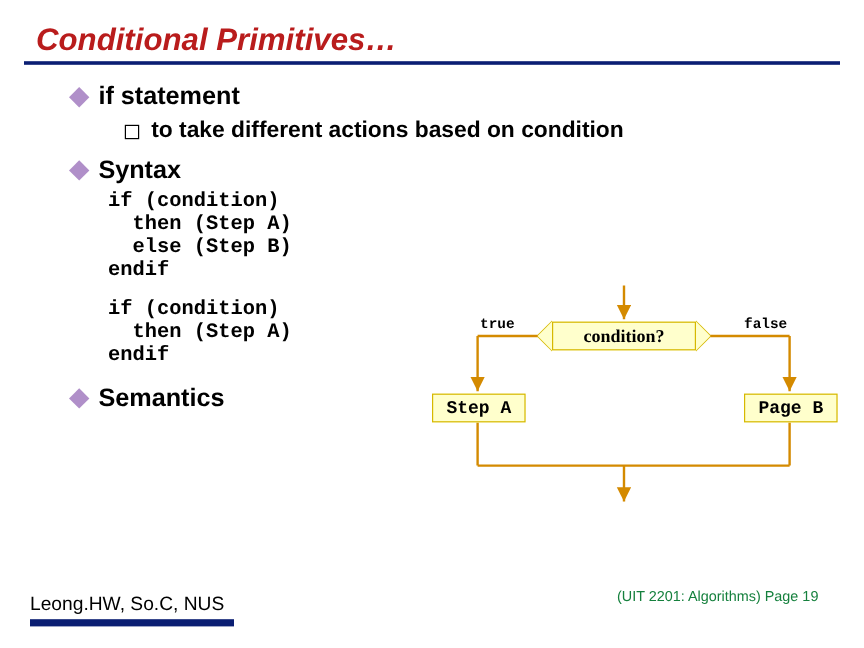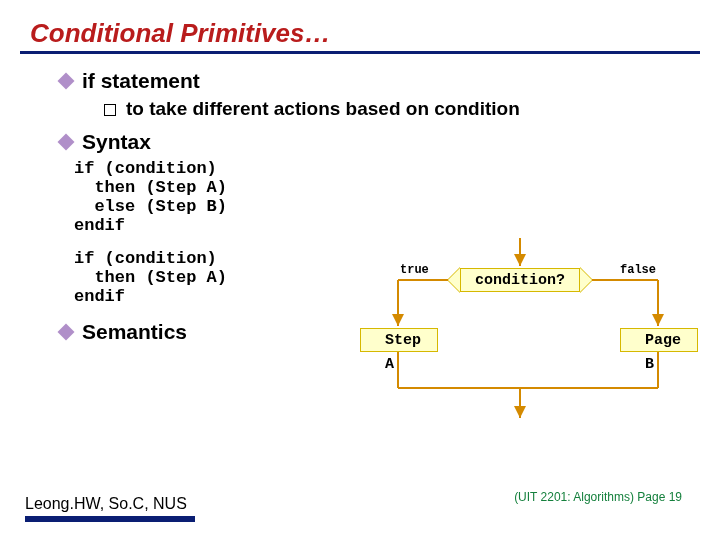--- a/index.html
+++ b/index.html
@@ -56,37 +56,37 @@
   }
   .sub-text {
     font-size: 19px;
     font-weight: bold;
   }
   .code-block {
     font-family: "Courier New", monospace;
     font-size: 17px;
     font-weight: bold;
     color: #000;
-    margin: 4px 0 14px 14px;
+    margin: 4px 0 14px 30px;
     white-space: pre;
   }
   .flowchart {
     position: absolute;
     left: 340px;
     top: 218px;
     width: 360px;
     height: 210px;
   }
   .cond-box {
     position: absolute;
     left: 120px; top: 50px;
     width: 120px; height: 24px;
     background: #ffffcc;
     border: 1px solid #d6b800;
-    font-family: Liberation Mono, monospace;
+    font-family: Liberation Serif, serif;
     font-weight: bold;
     font-size: 15px;
     text-align: center;
     line-height: 24px;
   }
   .cond-diamond-l, .cond-diamond-r {
     position: absolute;
     width: 0; height: 0;
     border-top: 12px solid transparent;
     border-bottom: 12px solid transparent;
@@ -109,23 +109,22 @@
   .cond-diamond-l::before { border-right:13px solid #d6b800; left:-1px; z-index:-1; }
   .cond-diamond-r::before { border-left:13px solid #d6b800; right:-1px; z-index:-1; }
   .step-box {
     position: absolute;
     width: 78px; height: 24px;
     background: #ffffcc;
     border: 1px solid #d6b800;
     font-family: "Courier New", monospace;
     font-weight: bold;
     font-size: 15px;
-    text-align: left;
+    text-align: center;
     line-height: 24px;
-    padding-left: 24px;
   }
   .step-a { left: 20px; top: 110px; }
   .step-b { left: 280px; top: 110px; }
   .label {
     position: absolute;
     font-family: "Courier New", monospace;
     font-weight: bold;
     font-size: 12px;
   }
   .lbl-true { left: 60px; top: 45px; }

